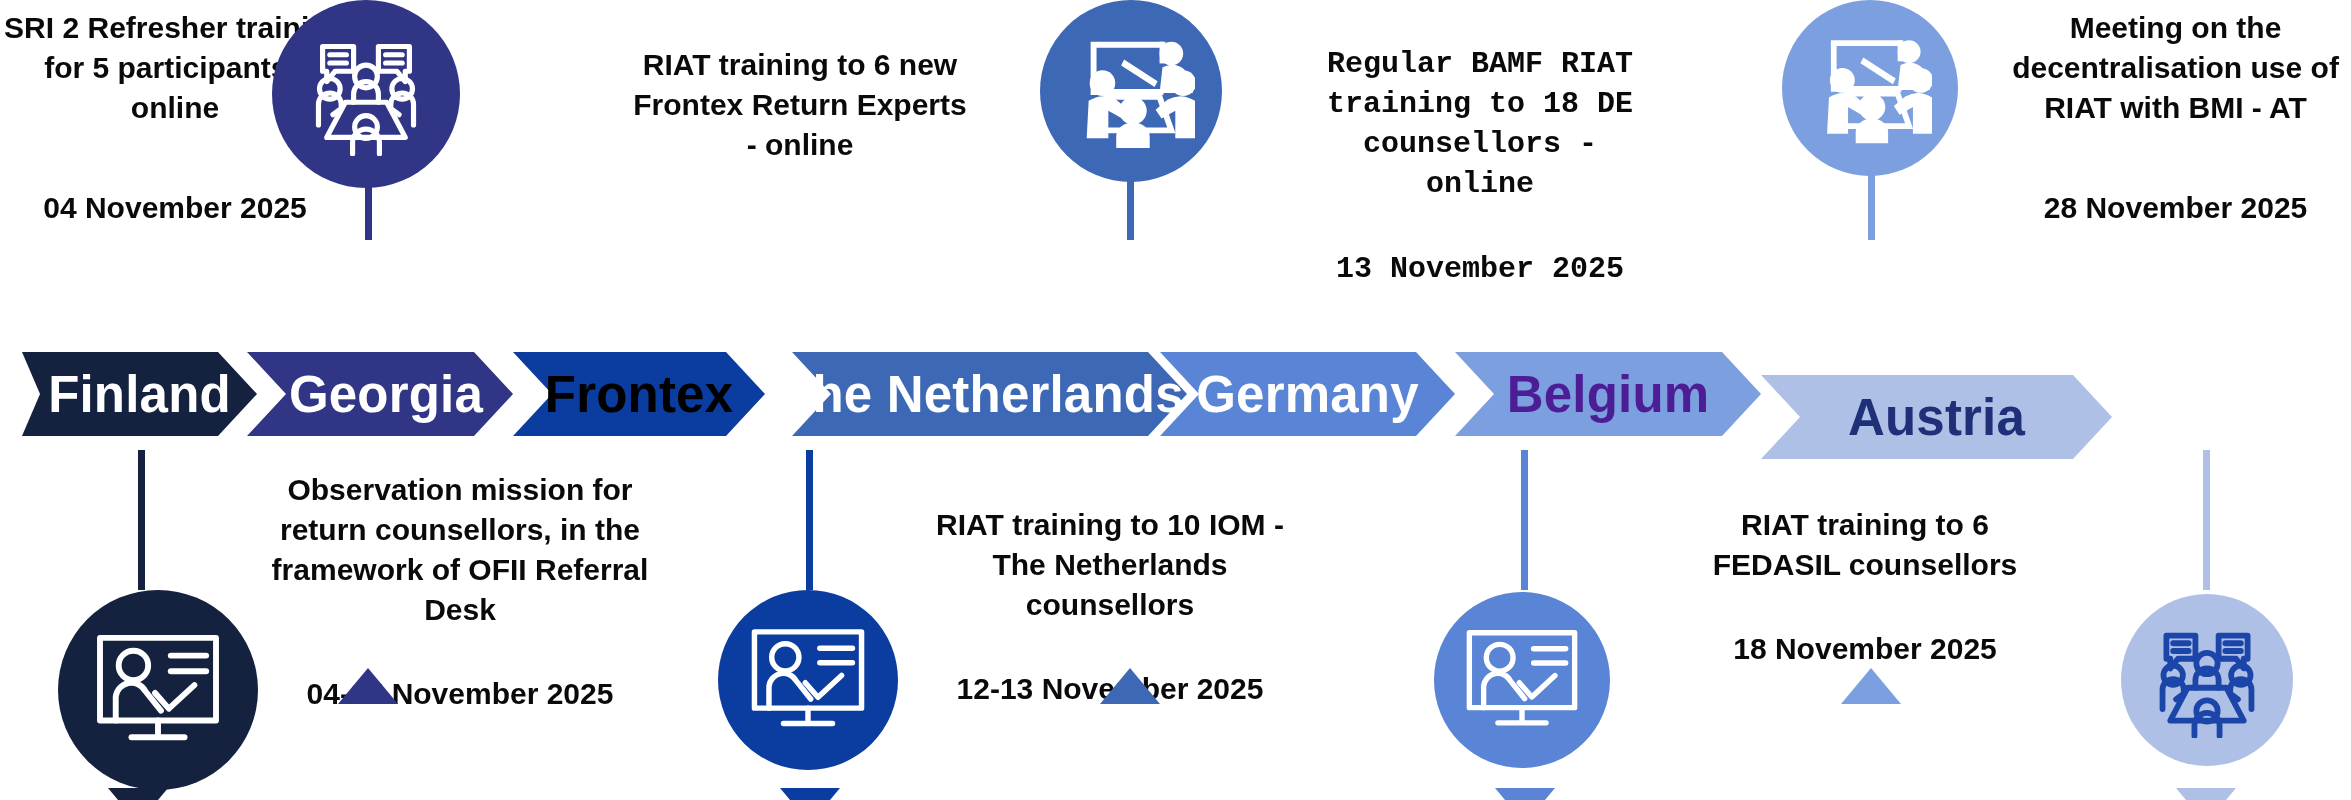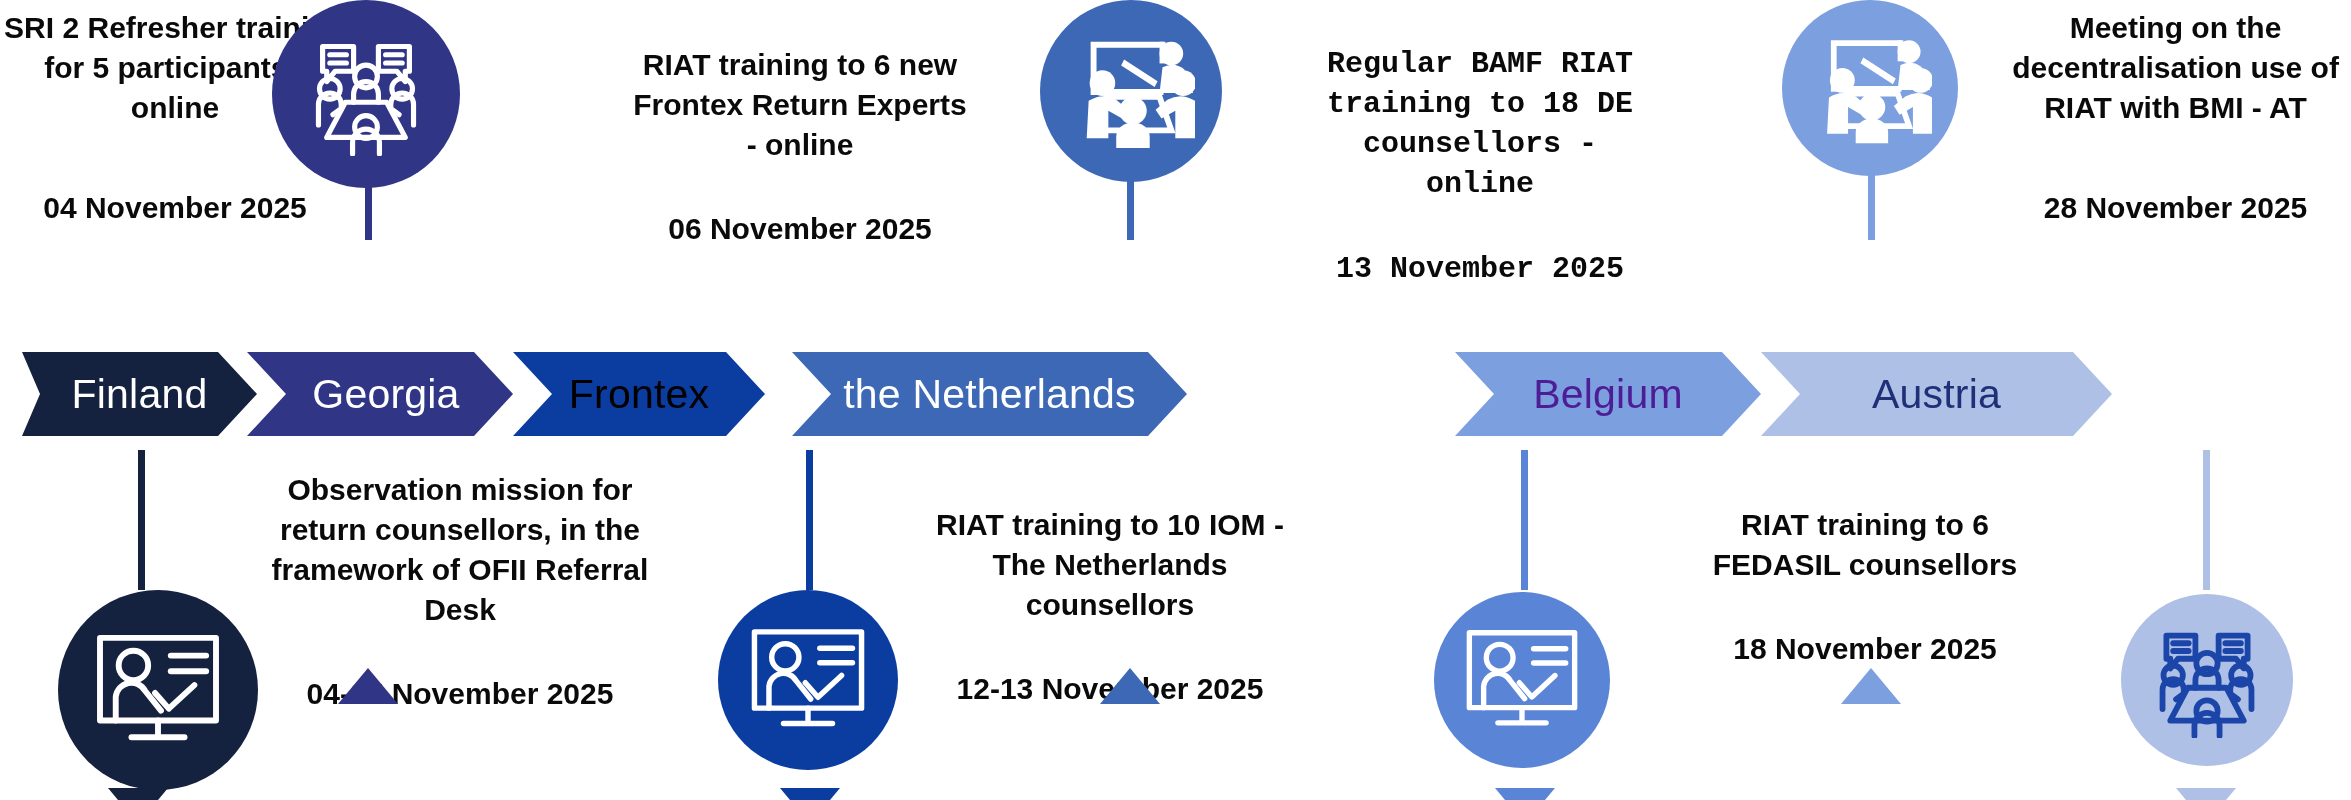--- a/index.html
+++ b/index.html
@@ -11,21 +11,21 @@
   }
   #stage{position:relative;width:2351px;height:800px;}
 
   
   #band{position:absolute;left:0;top:352px;width:2351px;height:84px;}
   .chev{
     position:absolute;top:0;height:84px;
     display:flex;align-items:center;justify-content:center;
   }
   .chev .label{
-    font-size:41px;font-weight:400;letter-spacing:.2px;
+    font-size:51px;font-weight:700;letter-spacing:.2px;
     white-space:nowrap;line-height:1;
     position:relative;z-index:3;
   }
   .chev .shape{position:absolute;inset:0;z-index:1;}
 
   
   .stem{position:absolute;width:7px;z-index:0;}
   .notch{position:absolute;width:0;height:0;z-index:2;}
 
   
@@ -102,35 +102,43 @@
       <div class="shape">
         <svg width="395" height="84" viewBox="0 0 395 84" preserveAspectRatio="none">
           <path d="M0,0 H356 L395,42 L356,84 H0 L39,42 Z" fill="#3d68b5"></path>
         </svg>
       </div>
       <span class="label" style="color:#ffffff;">the Netherlands</span>
     </div>
 
     <div class="notch" style="left:1100px; top:316px; border-left:30px solid transparent; border-right:30px solid transparent; border-bottom:36px solid #3d68b5;"></div>
 
+    <div class="chev" style="left:1160px; width:295px;">
+      <div class="shape">
+        <svg width="295" height="84" viewBox="0 0 295 84" preserveAspectRatio="none">
+          <path d="M0,0 H256 L295,42 L256,84 H0 L39,42 Z" fill="#5a85d6"></path>
+        </svg>
+      </div>
+      <span class="label" style="color:#ffffff;">Germany</span>
+    </div>
 
     <div class="notch" style="left:1495px; top:436px; border-left:30px solid transparent; border-right:30px solid transparent; border-top:36px solid #5a85d6;"></div>
 
     <div class="chev" style="left:1455px; width:306px;">
       <div class="shape">
         <svg width="306" height="84" viewBox="0 0 306 84" preserveAspectRatio="none">
           <path d="M0,0 H267 L306,42 L267,84 H0 L39,42 Z" fill="#7c9fdf"></path>
         </svg>
       </div>
       <span class="label" style="color:#4c1d95;">Belgium</span>
     </div>
 
     <div class="notch" style="left:1841px; top:316px; border-left:30px solid transparent; border-right:30px solid transparent; border-bottom:36px solid #7c9fdf;"></div>
 
-    <div class="chev" style="left:1761px; width:351px;">
+    <div class="chev" style="left:1761px; width:351px;margin-top:23px;">
       <div class="shape">
         <svg width="351" height="84" viewBox="0 0 351 84" preserveAspectRatio="none">
           <path d="M0,0 H312 L351,42 L312,84 H0 L39,42 Z" fill="#aec0e6"></path>
         </svg>
       </div>
       <span class="label" style="color:#1f2f78;">Austria</span>
     </div>
 
     <div class="notch" style="left:2176px; top:436px; border-left:30px solid transparent; border-right:30px solid transparent; border-top:36px solid #aec0e6;"></div>
 
@@ -265,21 +273,20 @@
 
   <div class="tblock" style="left:0px; top:8px; width:350px;">
     <div class="title">SRI 2 Refresher training for 5 participants - online</div>
     <div class="gap-lg"></div>
     <div class="date">04 November 2025</div>
   </div>
 
   <div class="tblock" style="left:630px; top:45px; width:340px;">
     <div class="title">RIAT training to 6 new Frontex Return Experts - online</div>
     <div class="gap-md"></div>
-    <div class="date">06 November 2025</div>
   </div>
 
   <div class="tblock" style="left:1300px; top:45px; width:360px;font-family:Liberation Mono, monospace;">
     <div class="title">Regular BAMF RIAT training to 18 DE counsellors - online</div>
     <div class="gap-md"></div>
     <div class="date">13 November 2025</div>
   </div>
 
   <div class="tblock" style="left:2000px; top:8px; width:351px;">
     <div class="title">Meeting on the decentralisation use of RIAT with BMI - AT</div>

